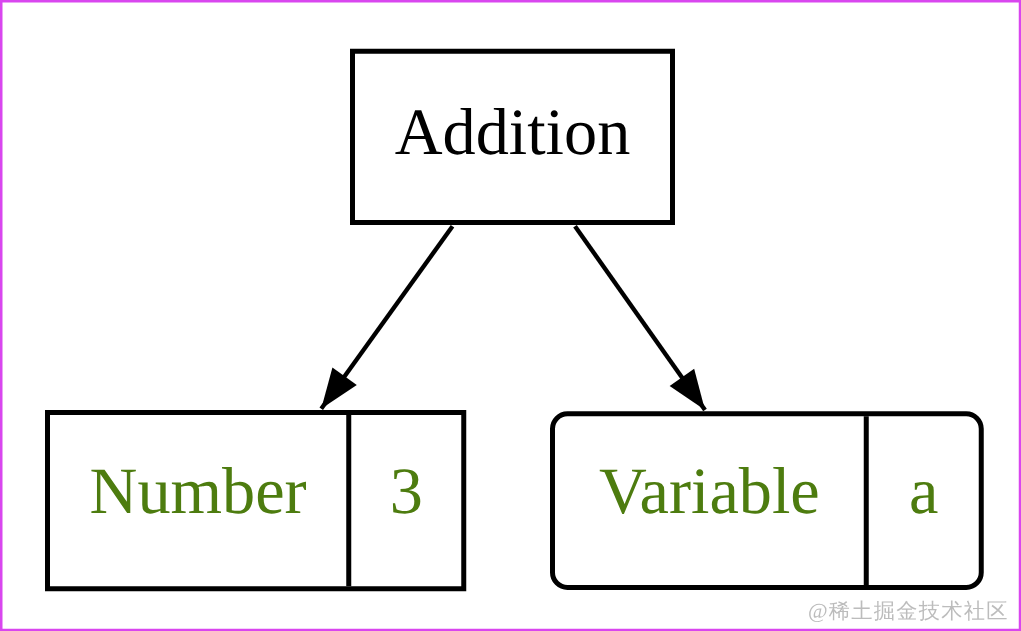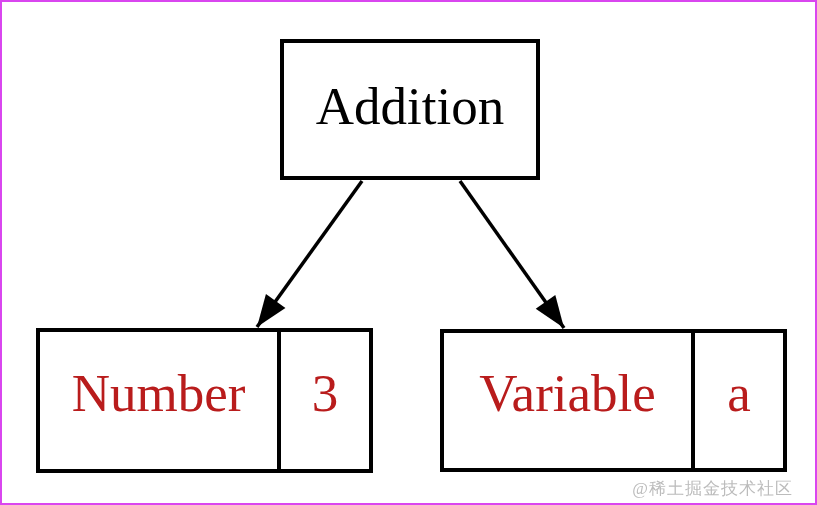--- a/index.html
+++ b/index.html
@@ -57,42 +57,43 @@
     left: 34px;
     top: 326px;
     width: 337px;
     height: 145px;
   }
   .variable-node {
     left: 438px;
     top: 327px;
     width: 347px;
     height: 143px;
+    border-radius: 14px;
   }
   .cell {
     display: flex;
     align-items: center;
     justify-content: center;
     font-size: 53px;
     line-height: 1;
-    color: #b91c1c;
+    color: #4d7c0f;
     padding-bottom: 14px;
     white-space: nowrap;
   }
   .cell-type {
     flex: 1 1 auto;
   }
   .cell-value {
     width: 88px;
     flex: 0 0 88px;
     border-left: 4px solid #000000;
   }
   .watermark {
     position: absolute;
-    right: 22px;
+    right: 8px;
     bottom: 3px;
     font-size: 17px;
     letter-spacing: 1px;
     color: #bcbcbc;
     font-family: "Liberation Serif", serif;
   }
 </style>
 </head>
 <body>
 

